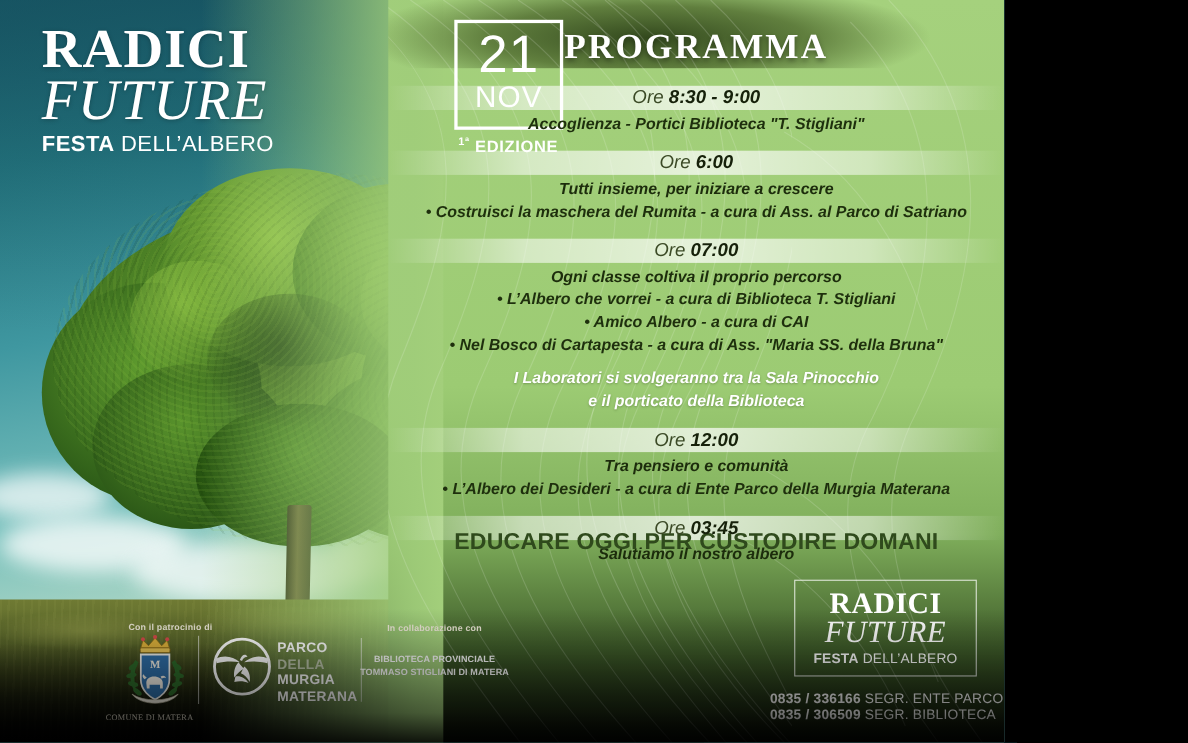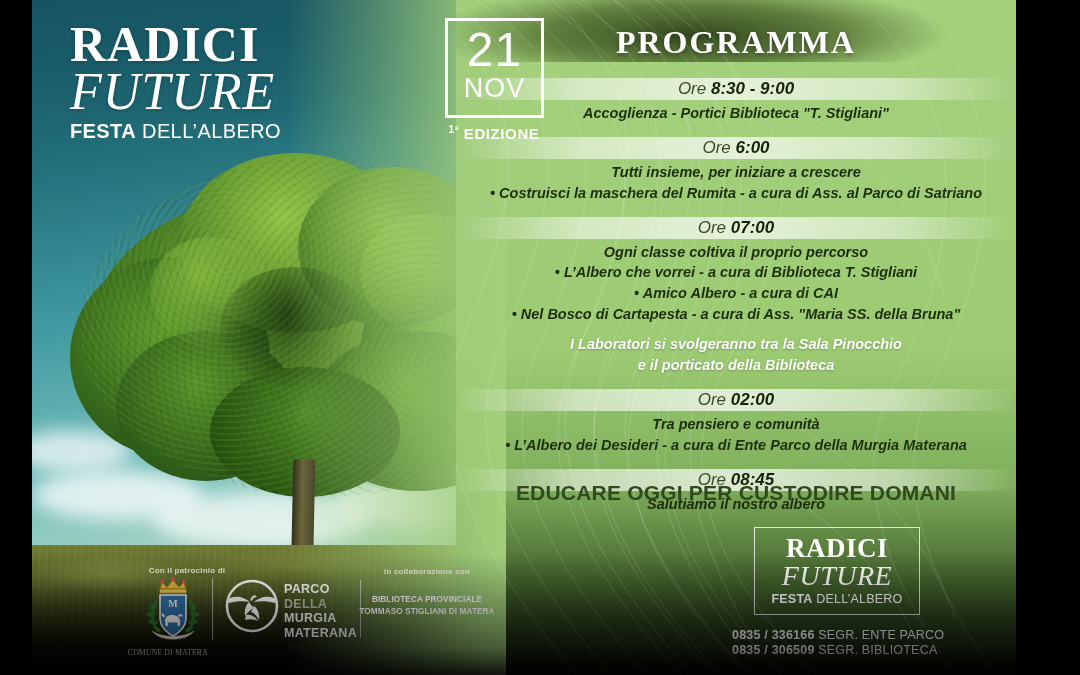--- a/index.html
+++ b/index.html
@@ -1,21 +1,20 @@
 <!DOCTYPE html>
 <html><head>
 <meta charset="utf-8">
 <style>
   html,body{margin:0;padding:0;background:#000;}
   *{box-sizing:border-box;}
   .poster{
-    position:relative;width:984px;height:675px;overflow:hidden;
+    position:relative;width:913px;height:675px;overflow:hidden;
     font-family:"Liberation Sans", sans-serif;
     background:#1f5f6a;
-    margin-left:32px;
   }
 
   
   .sky{
     position:absolute;inset:0;
     background:
       linear-gradient(170deg, #1a5b69 0%, #22707a 18%, #3f97a0 38%, #79c1bd 58%, #bcdcc6 74%, #cfe3c6 100%);
   }
   .sky-fade{
     position:absolute;left:0;top:0;width:62%;height:100%;
@@ -307,26 +306,26 @@
         <div class="subtitle">Ogni classe coltiva il proprio percorso</div>
         <div class="item"><span>• </span><span>L’Albero che vorrei - a cura di Biblioteca T. Stigliani</span></div>
         <div class="item"><span>• </span><span>Amico Albero - a cura di CAI</span></div>
         <div class="item"><span>• </span><span>Nel Bosco di Cartapesta - a cura di Ass. "Maria SS. della Bruna"</span></div>
         <div class="note">
           <div>I Laboratori si svolgeranno tra la Sala Pinocchio</div>
           <div>e il porticato della Biblioteca</div>
         </div>
       </div>
       <div class="block">
-        <div class="ore"><span class="ore-band"></span><span class="ore-txt"><span class="lbl">Ore </span><span class="val">02:00</span></span></div>
+        <div class="ore"><span class="ore-band"></span><span class="ore-txt"><span class="lbl">Ore </span><span class="val">12:00</span></span></div>
         <div class="subtitle">Tra pensiero e comunità</div>
         <div class="item"><span>• </span><span>L’Albero dei Desideri - a cura di Ente Parco della Murgia Materana</span></div>
       </div>
       <div class="block">
-        <div class="ore"><span class="ore-band"></span><span class="ore-txt"><span class="lbl">Ore </span><span class="val">08:45</span></span></div>
+        <div class="ore"><span class="ore-band"></span><span class="ore-txt"><span class="lbl">Ore </span><span class="val">03:45</span></span></div>
         <div class="subtitle">Salutiamo il nostro albero</div>
       </div>
     </div>
 
   <div class="slogan">EDUCARE OGGI PER CUSTODIRE DOMANI</div>
 
   <div class="lockup">
     <div class="r">RADICI</div>
     <div class="f">FUTURE</div>
     <div class="fa">

